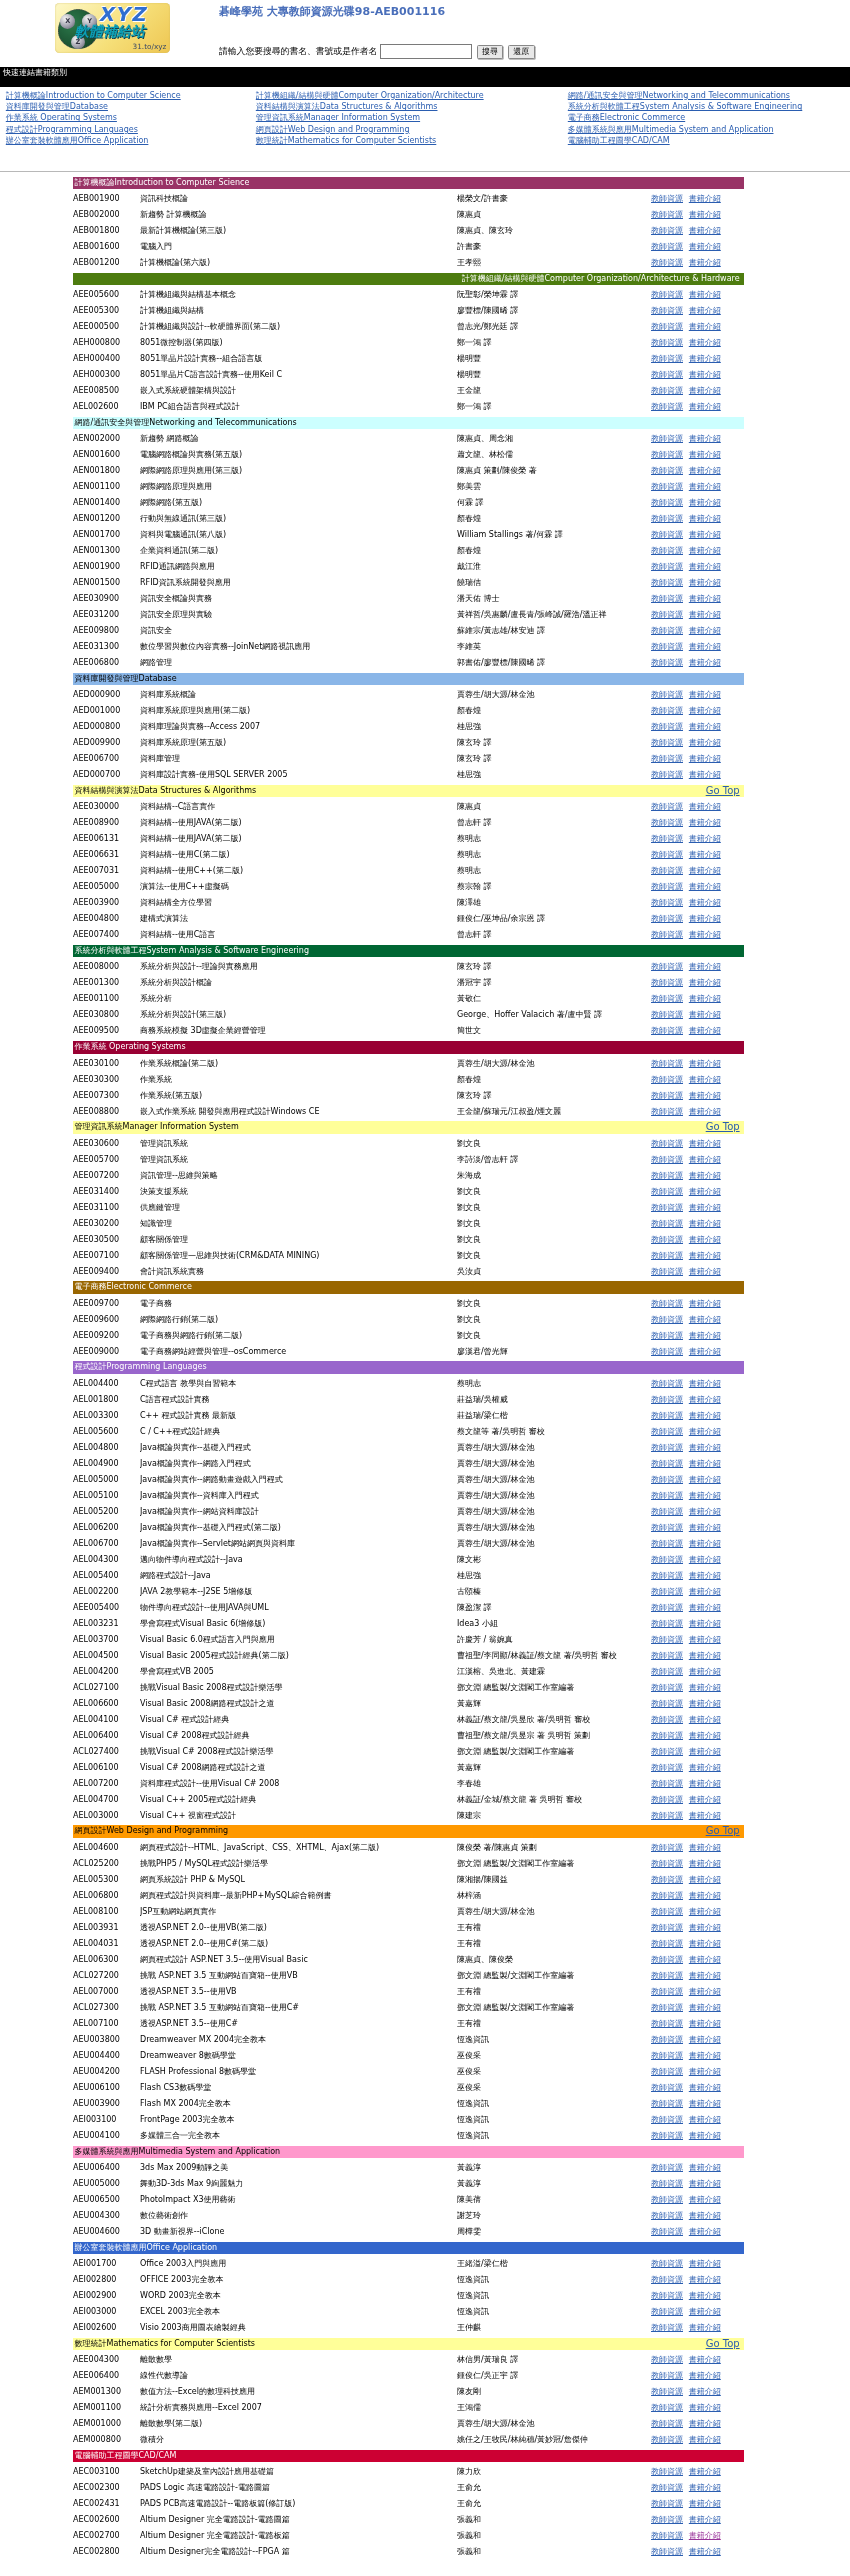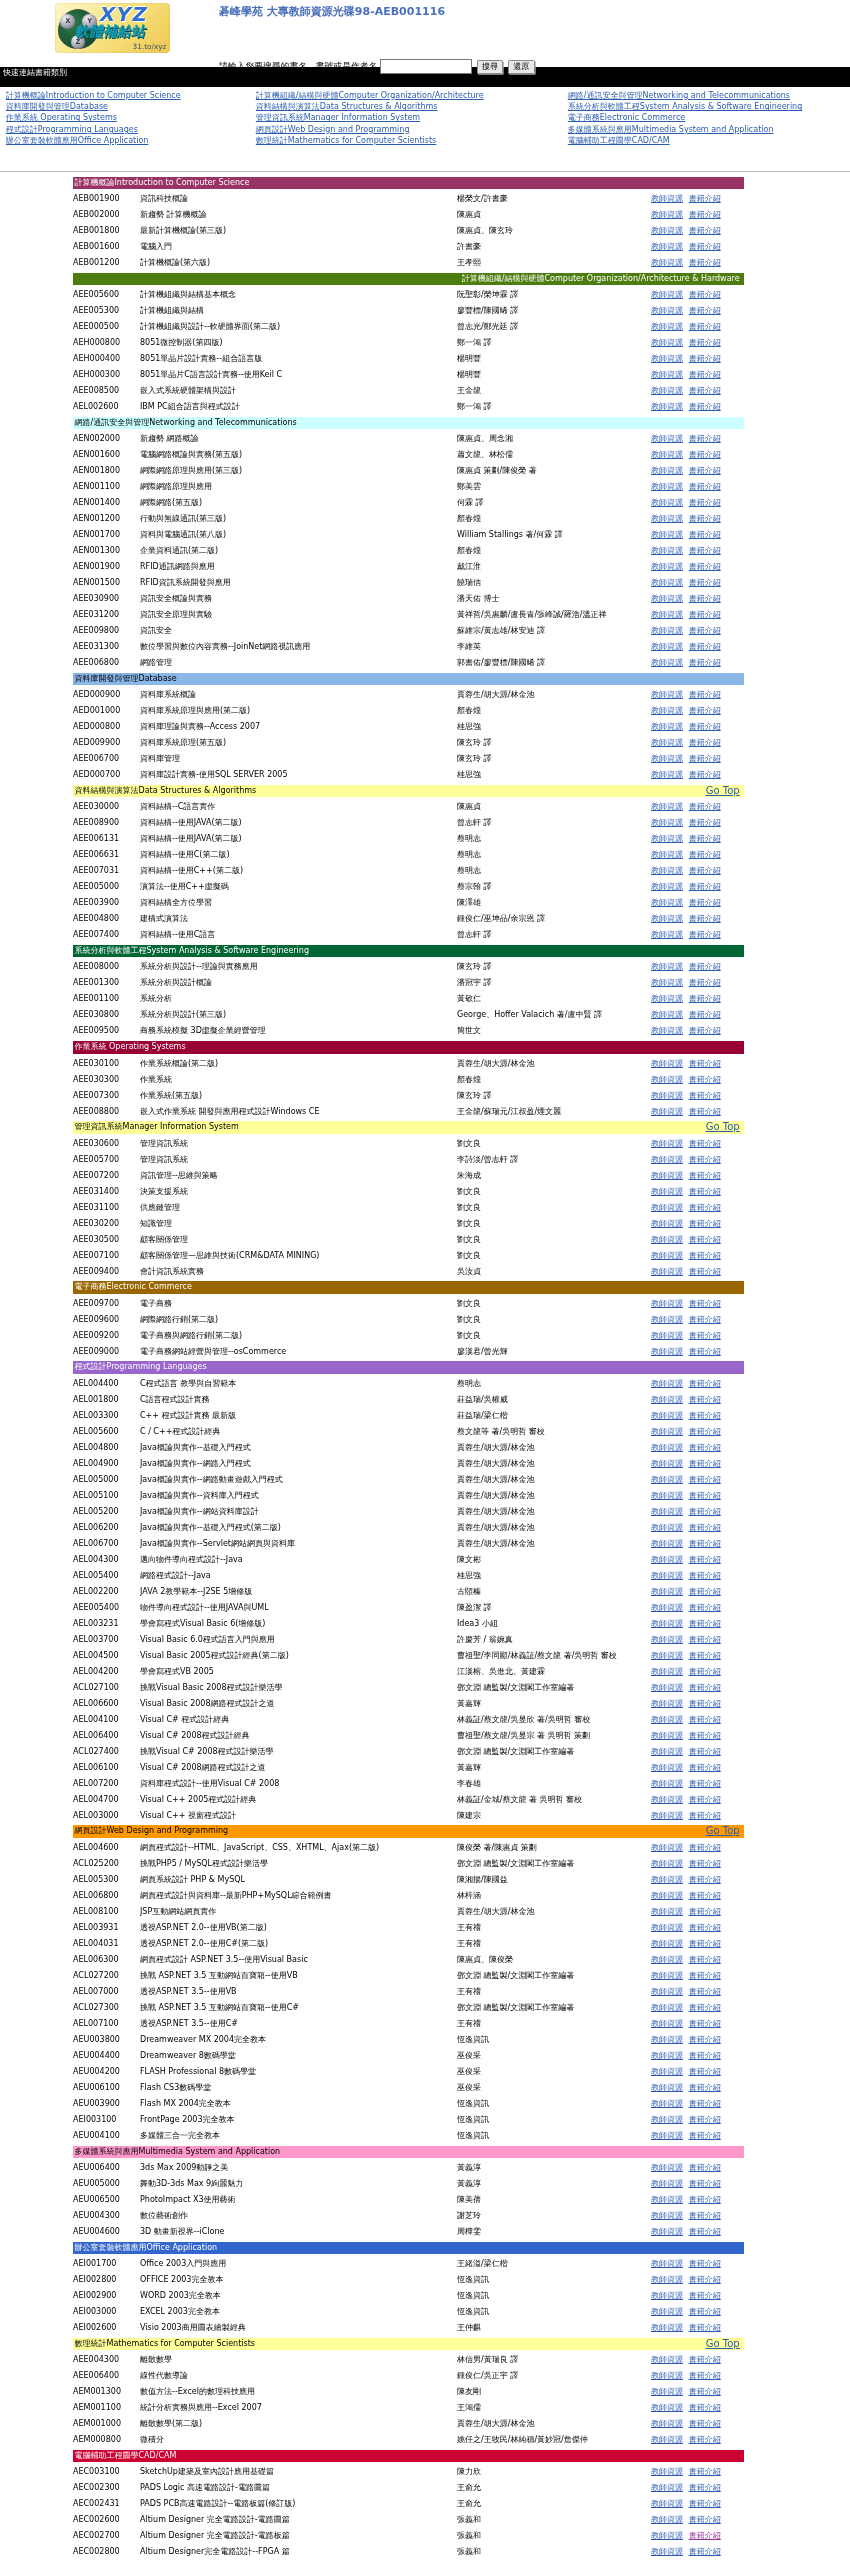--- a/index.html
+++ b/index.html
@@ -18,21 +18,21 @@
         color:#334;font-size:6.6px;font-weight:bold;text-align:center;line-height:14.6px;}
   .logo .sx{left:1.5px;top:4.4px;} .logo .sy{left:23.4px;top:4.4px;} .logo .sz{left:11.7px;top:25px;}
   .logo .plus{position:absolute;left:17px;top:13px;color:#cfe8cf;font-size:9.5px;font-weight:bold;}
   .logo .xyz{position:absolute;left:45px;top:0;font-size:19.7px;font-weight:bold;font-style:italic;
         color:#2f6fd0;text-shadow:0.7px 0.7px 0 #fff,-0.7px -0.7px 0 #fff;letter-spacing:1.5px;}
   .logo .brand{position:absolute;left:20px;top:20.4px;font-size:14px;font-weight:bold;font-style:italic;
         color:#0aa0b8;text-shadow:0.7px 0.7px 0 #14404c;white-space:nowrap;}
   .logo .url{position:absolute;right:3.6px;bottom:1.5px;font-size:7.3px;color:#3a4a66;text-align:center;}
   .hc{position:absolute;left:219px;top:4.4px;width:409px;}
   .page-title{font-size:11px;font-weight:bold;color:#4a6fba;text-align:left;white-space:nowrap;}
-  .search-row{margin-top:40px;font-size:8.8px;white-space:nowrap;}
+  .search-row{margin-top:25px;font-size:8.8px;white-space:nowrap;}
   .search-row input{width:86px;height:11px;border:0.7px solid #7a7a7a;font-size:8px;margin-left:2.9px;vertical-align:middle;}
   .search-row button{font-size:8px;margin-left:4.4px;padding:0.7px 4.4px;background:#e8e8e8;
         border:0.7px solid #888;border-radius:1.5px;box-shadow:0.7px 0.7px 0 #aaa;cursor:pointer;}
 
   
   .quickbar{background:#000;color:#fff;font-size:8px;height:20px;line-height:11px;padding-left:2.9px;}
   .quicklinks{display:grid;grid-template-columns:250px 312px 1fr;padding:2.9px 0 1.5px 5.8px;}
   .quicklinks a{display:block;font-size:8px;line-height:11.3px;color:#2a5db0;text-decoration:underline;white-space:nowrap;}
   .spacer{height:23.4px;}
   hr.sep{border:none;border-top:0.7px solid #b8b8b8;margin:0 0 4.4px 0;}

